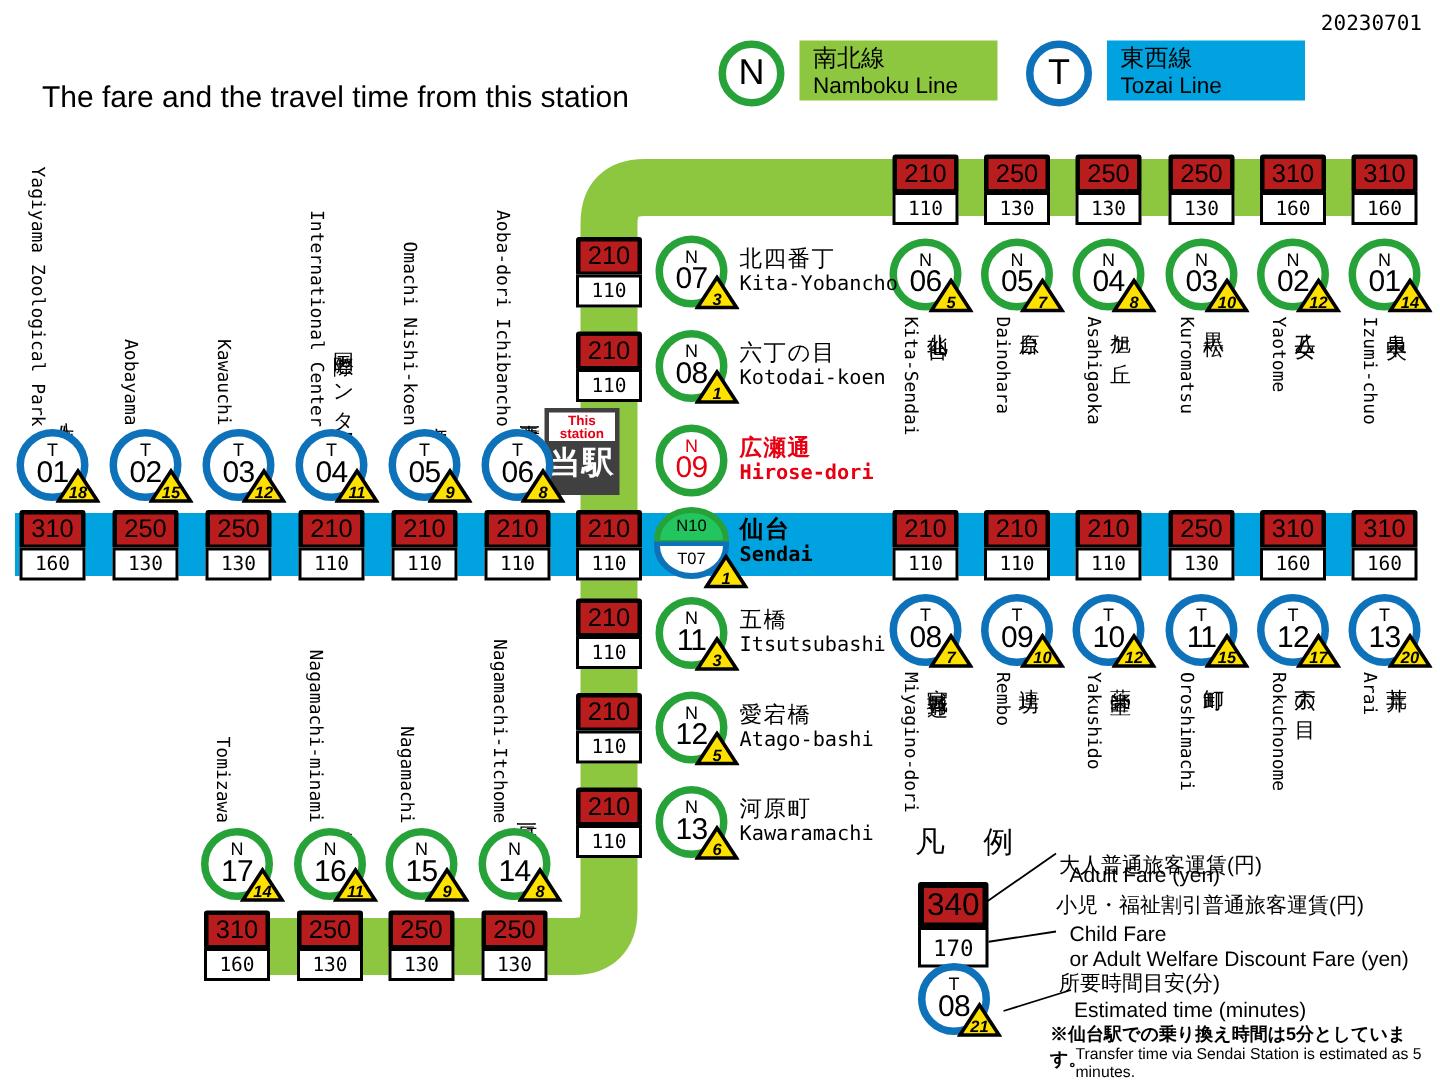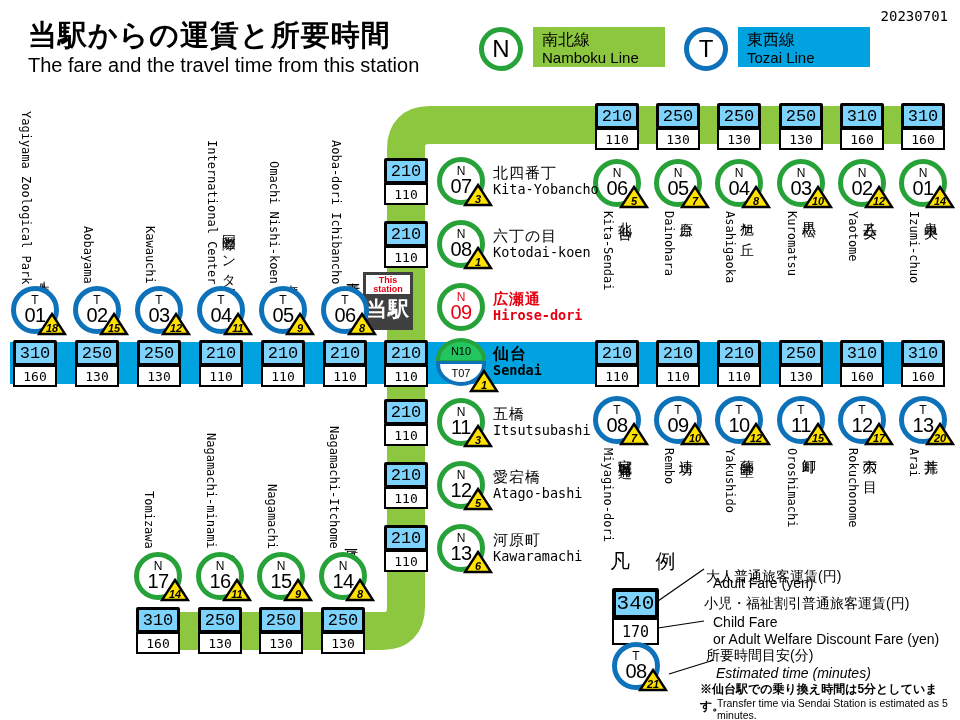--- a/index.html
+++ b/index.html
@@ -13,23 +13,23 @@
   .subtitle{left:28px;top:54px;font-size:20px;}
   .date{left:856px;top:8px;width:92px;text-align:right;font-size:14px;font-family:"DejaVu Sans Mono",monospace;}
   .chip-circle{width:44px;height:44px;border-radius:50%;background:#fff;box-sizing:border-box;
                display:flex;align-items:center;justify-content:center;font-size:24px;}
   .chip-box{width:132px;height:40px;box-sizing:border-box;padding:3px 0 0 9px;}
   .chip-ja{font-size:16px;line-height:19px;}
   .chip-en{font-size:15px;line-height:18px;}
 
   
   .fare{width:44px;}
-  .fare .fa{box-sizing:border-box;border:3.5px solid #000;border-radius:2px;background:#7dd3fc;height:26px;
+  .fare .fa{box-sizing:border-box;border:3.5px solid #000;border-radius:2px;background:#b91c1c;height:26px;
             display:flex;align-items:center;justify-content:center;font-size:17px;
-            font-family:Liberation Mono, monospace;}
+            font-family:Liberation Sans, sans-serif;}
   .fare .fc{box-sizing:border-box;border:2.5px solid #000;background:#fff;height:22px;margin-top:-1px;
             display:flex;align-items:center;justify-content:center;font-size:13px;
             font-family:"DejaVu Sans Mono",monospace;}
   .fare.big{width:47px;}
   .fare.big .fa{height:31px;font-size:21px;border-width:4px;}
   .fare.big .fc{height:27px;font-size:15px;}
 
   
   .ring{width:48px;height:48px;border-radius:50%;background:#fff;box-sizing:border-box;border:5px solid #27a239;
         display:flex;flex-direction:column;align-items:center;justify-content:center;}
@@ -81,21 +81,20 @@
   <svg class="layer" width="960" height="720">
     <path d="M 943 125 H 430 Q 406 125 406 149 V 607 Q 406 631 382 631 H 146" fill="none" stroke="#8dc63f" stroke-width="38"></path>
     <path d="M 10 363 H 943" fill="none" stroke="#00a3e0" stroke-width="42"></path>
     <g stroke="#000" stroke-width="1.2">
       <line x1="658" y1="601" x2="704" y2="569"></line>
       <line x1="658" y1="628" x2="704" y2="621"></line>
       <line x1="669" y1="674" x2="714" y2="660"></line>
     </g>
   </svg>
 
-  <div class="abs title">当駅からの運賃と所要時間</div>
   <div class="abs subtitle">The fare and the travel time from this  station</div>
   <div class="abs date">20230701</div>
 
   <div class="abs chip-circle" style="left:479px;top:27px;border:5px solid #27a239;">
     <span>N</span>
   </div>
   <div class="abs chip-box" style="left:533px;top:27px;background:#8dc63f;">
     <div class="chip-ja">南北線</div>
     <div class="chip-en">Namboku Line</div>
   </div>
@@ -583,17 +582,17 @@
       </div>
     </div>
 
   <div class="abs lg-head">凡 例</div>
   <div class="abs lg-t" style="left:706px;top:568px;">大人普通旅客運賃(円)</div>
   <div class="abs lg-t" style="left:713px;top:575px;">Adult Fare (yen)</div>
   <div class="abs lg-t" style="left:704px;top:595px;">小児・福祉割引普通旅客運賃(円)</div>
   <div class="abs lg-t" style="left:713px;top:614px;">Child Fare</div>
   <div class="abs lg-t" style="left:713px;top:631px;">or Adult Welfare Discount Fare (yen)</div>
   <div class="abs lg-t" style="left:706px;top:647px;">所要時間目安(分)</div>
-  <div class="abs lg-t" style="left:716px;top:665px;font-style:italic;">Estimated time (minutes)</div>
+  <div class="abs lg-t" style="left:716px;top:665px;">Estimated time (minutes)</div>
   <div class="abs lg-note-ja" style="left:700px;top:681px;">※仙台駅での乗り換え時間は5分としています。</div>
   <div class="abs lg-note-en" style="left:717px;top:697px;">Transfer time via Sendai Station is estimated as 5 minutes.</div>
 
 </div>
 
 </body></html>

